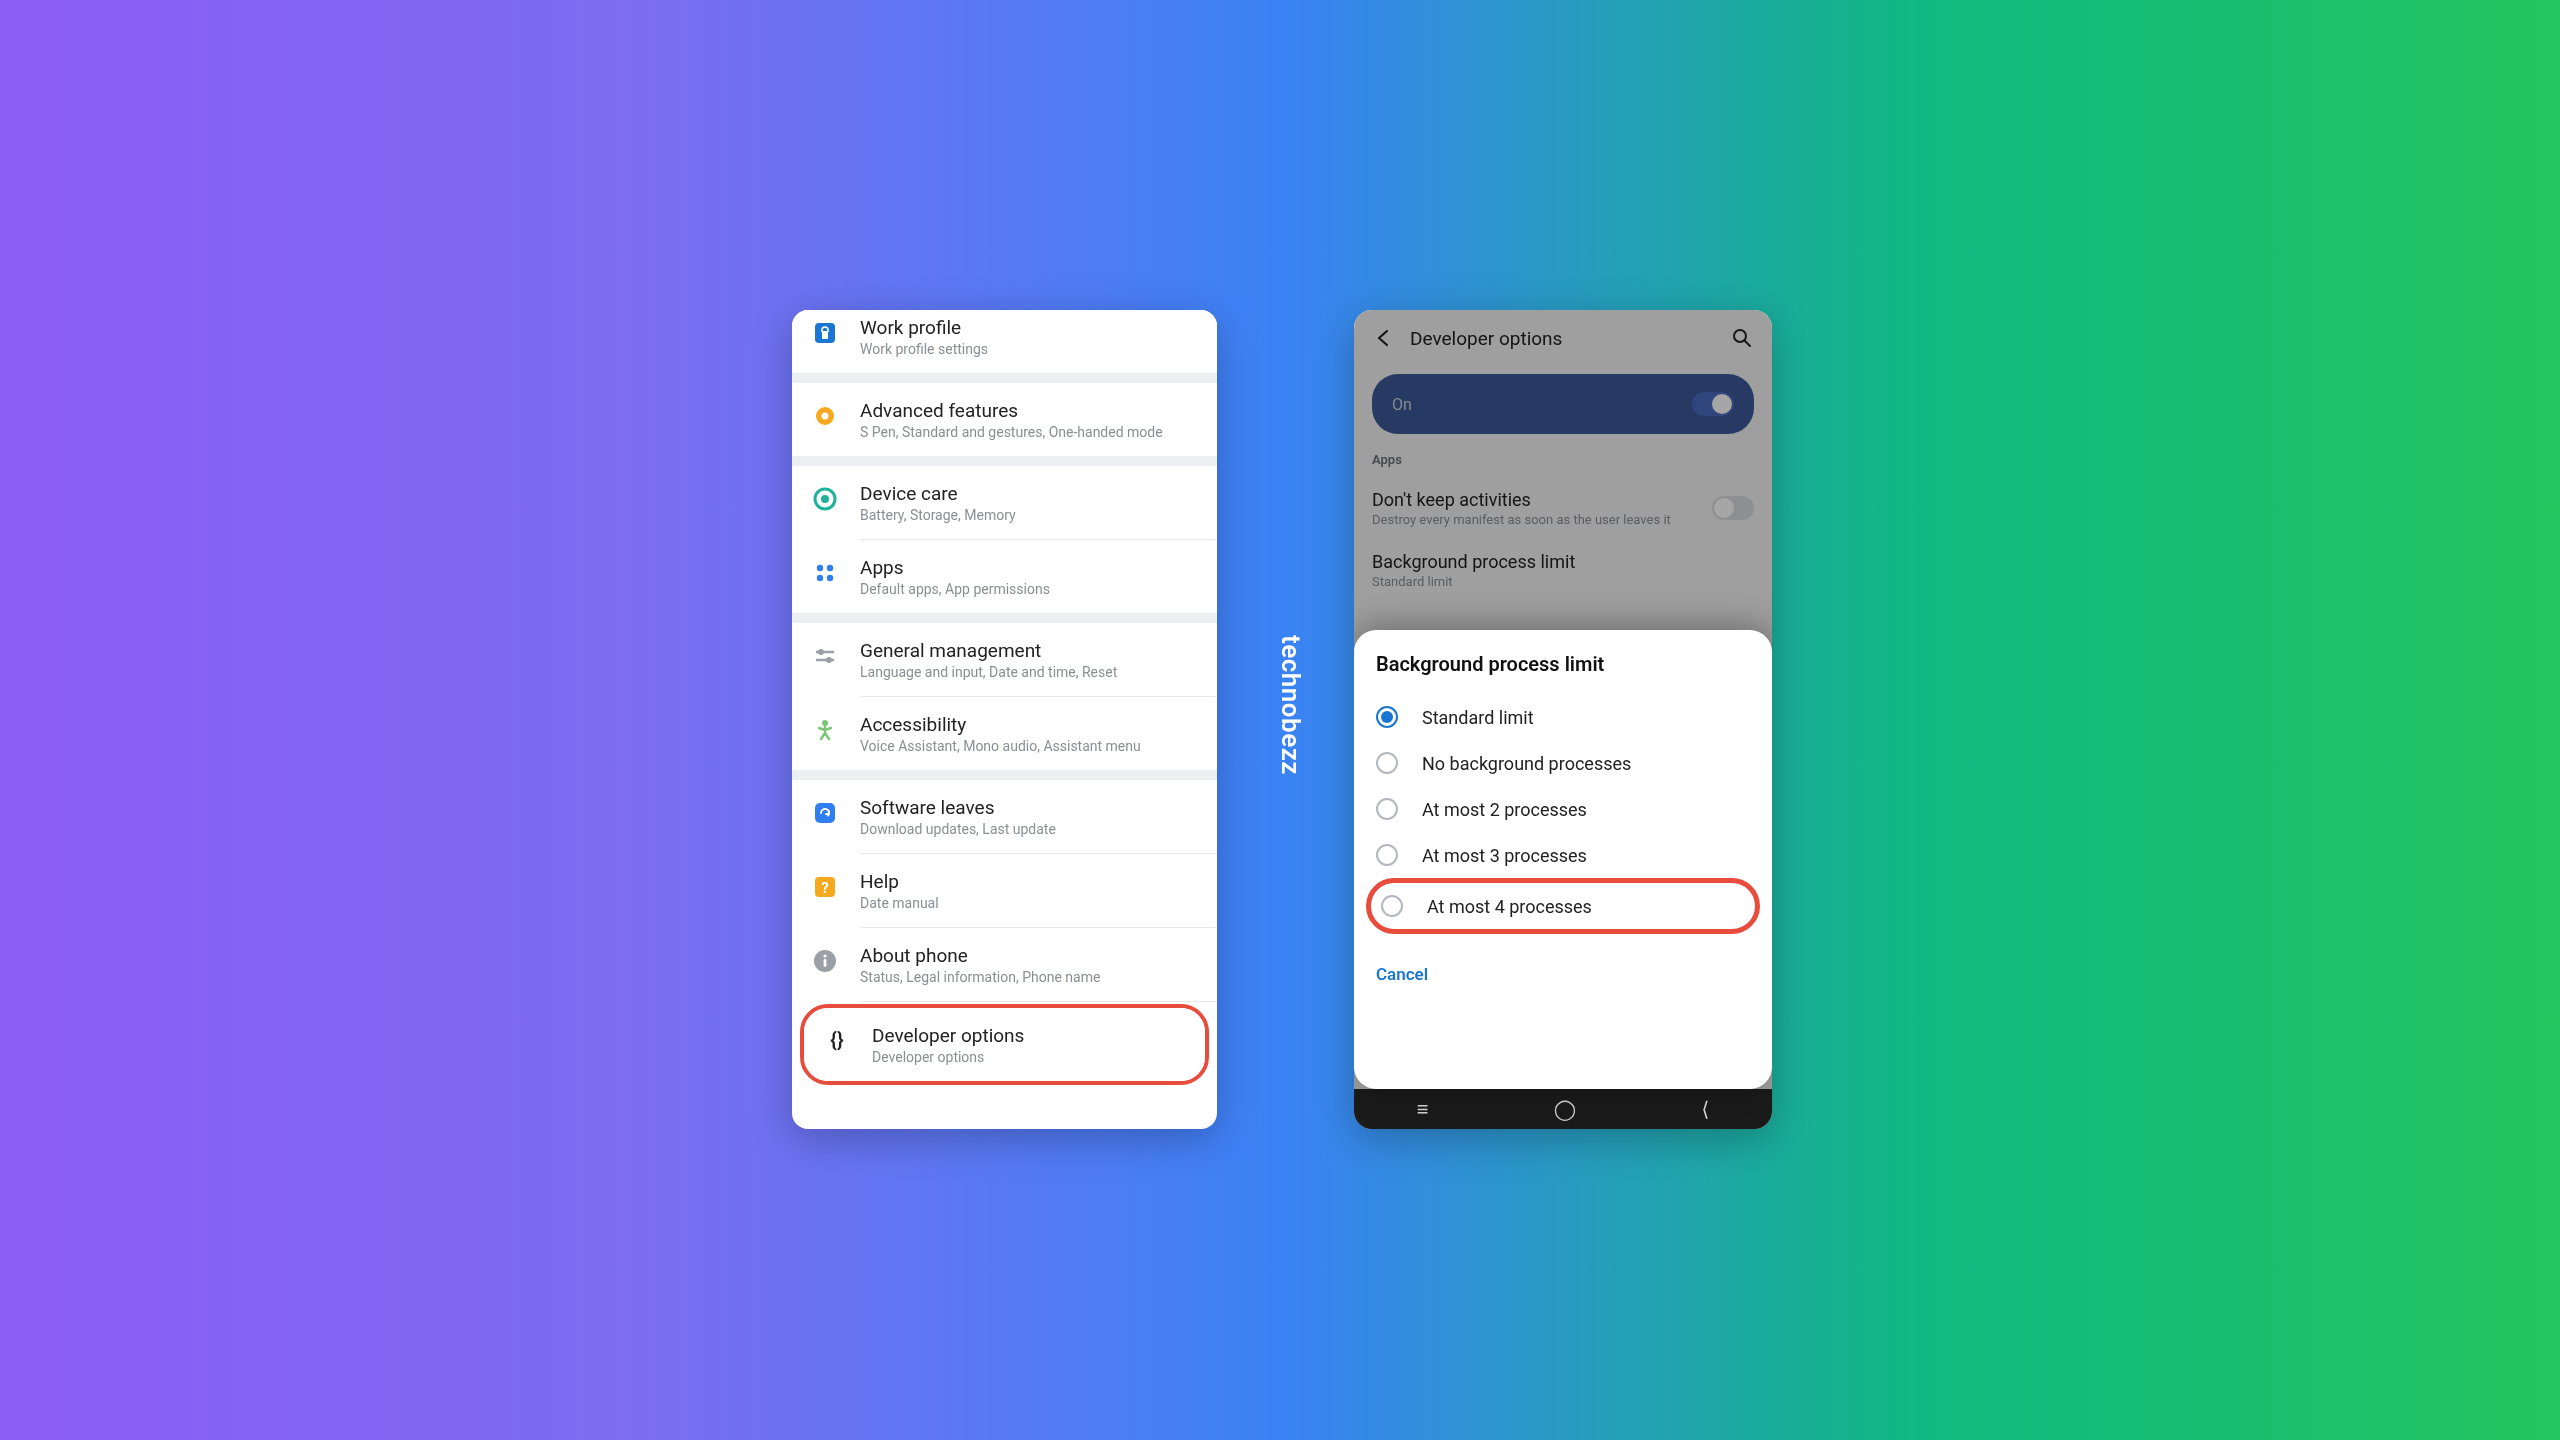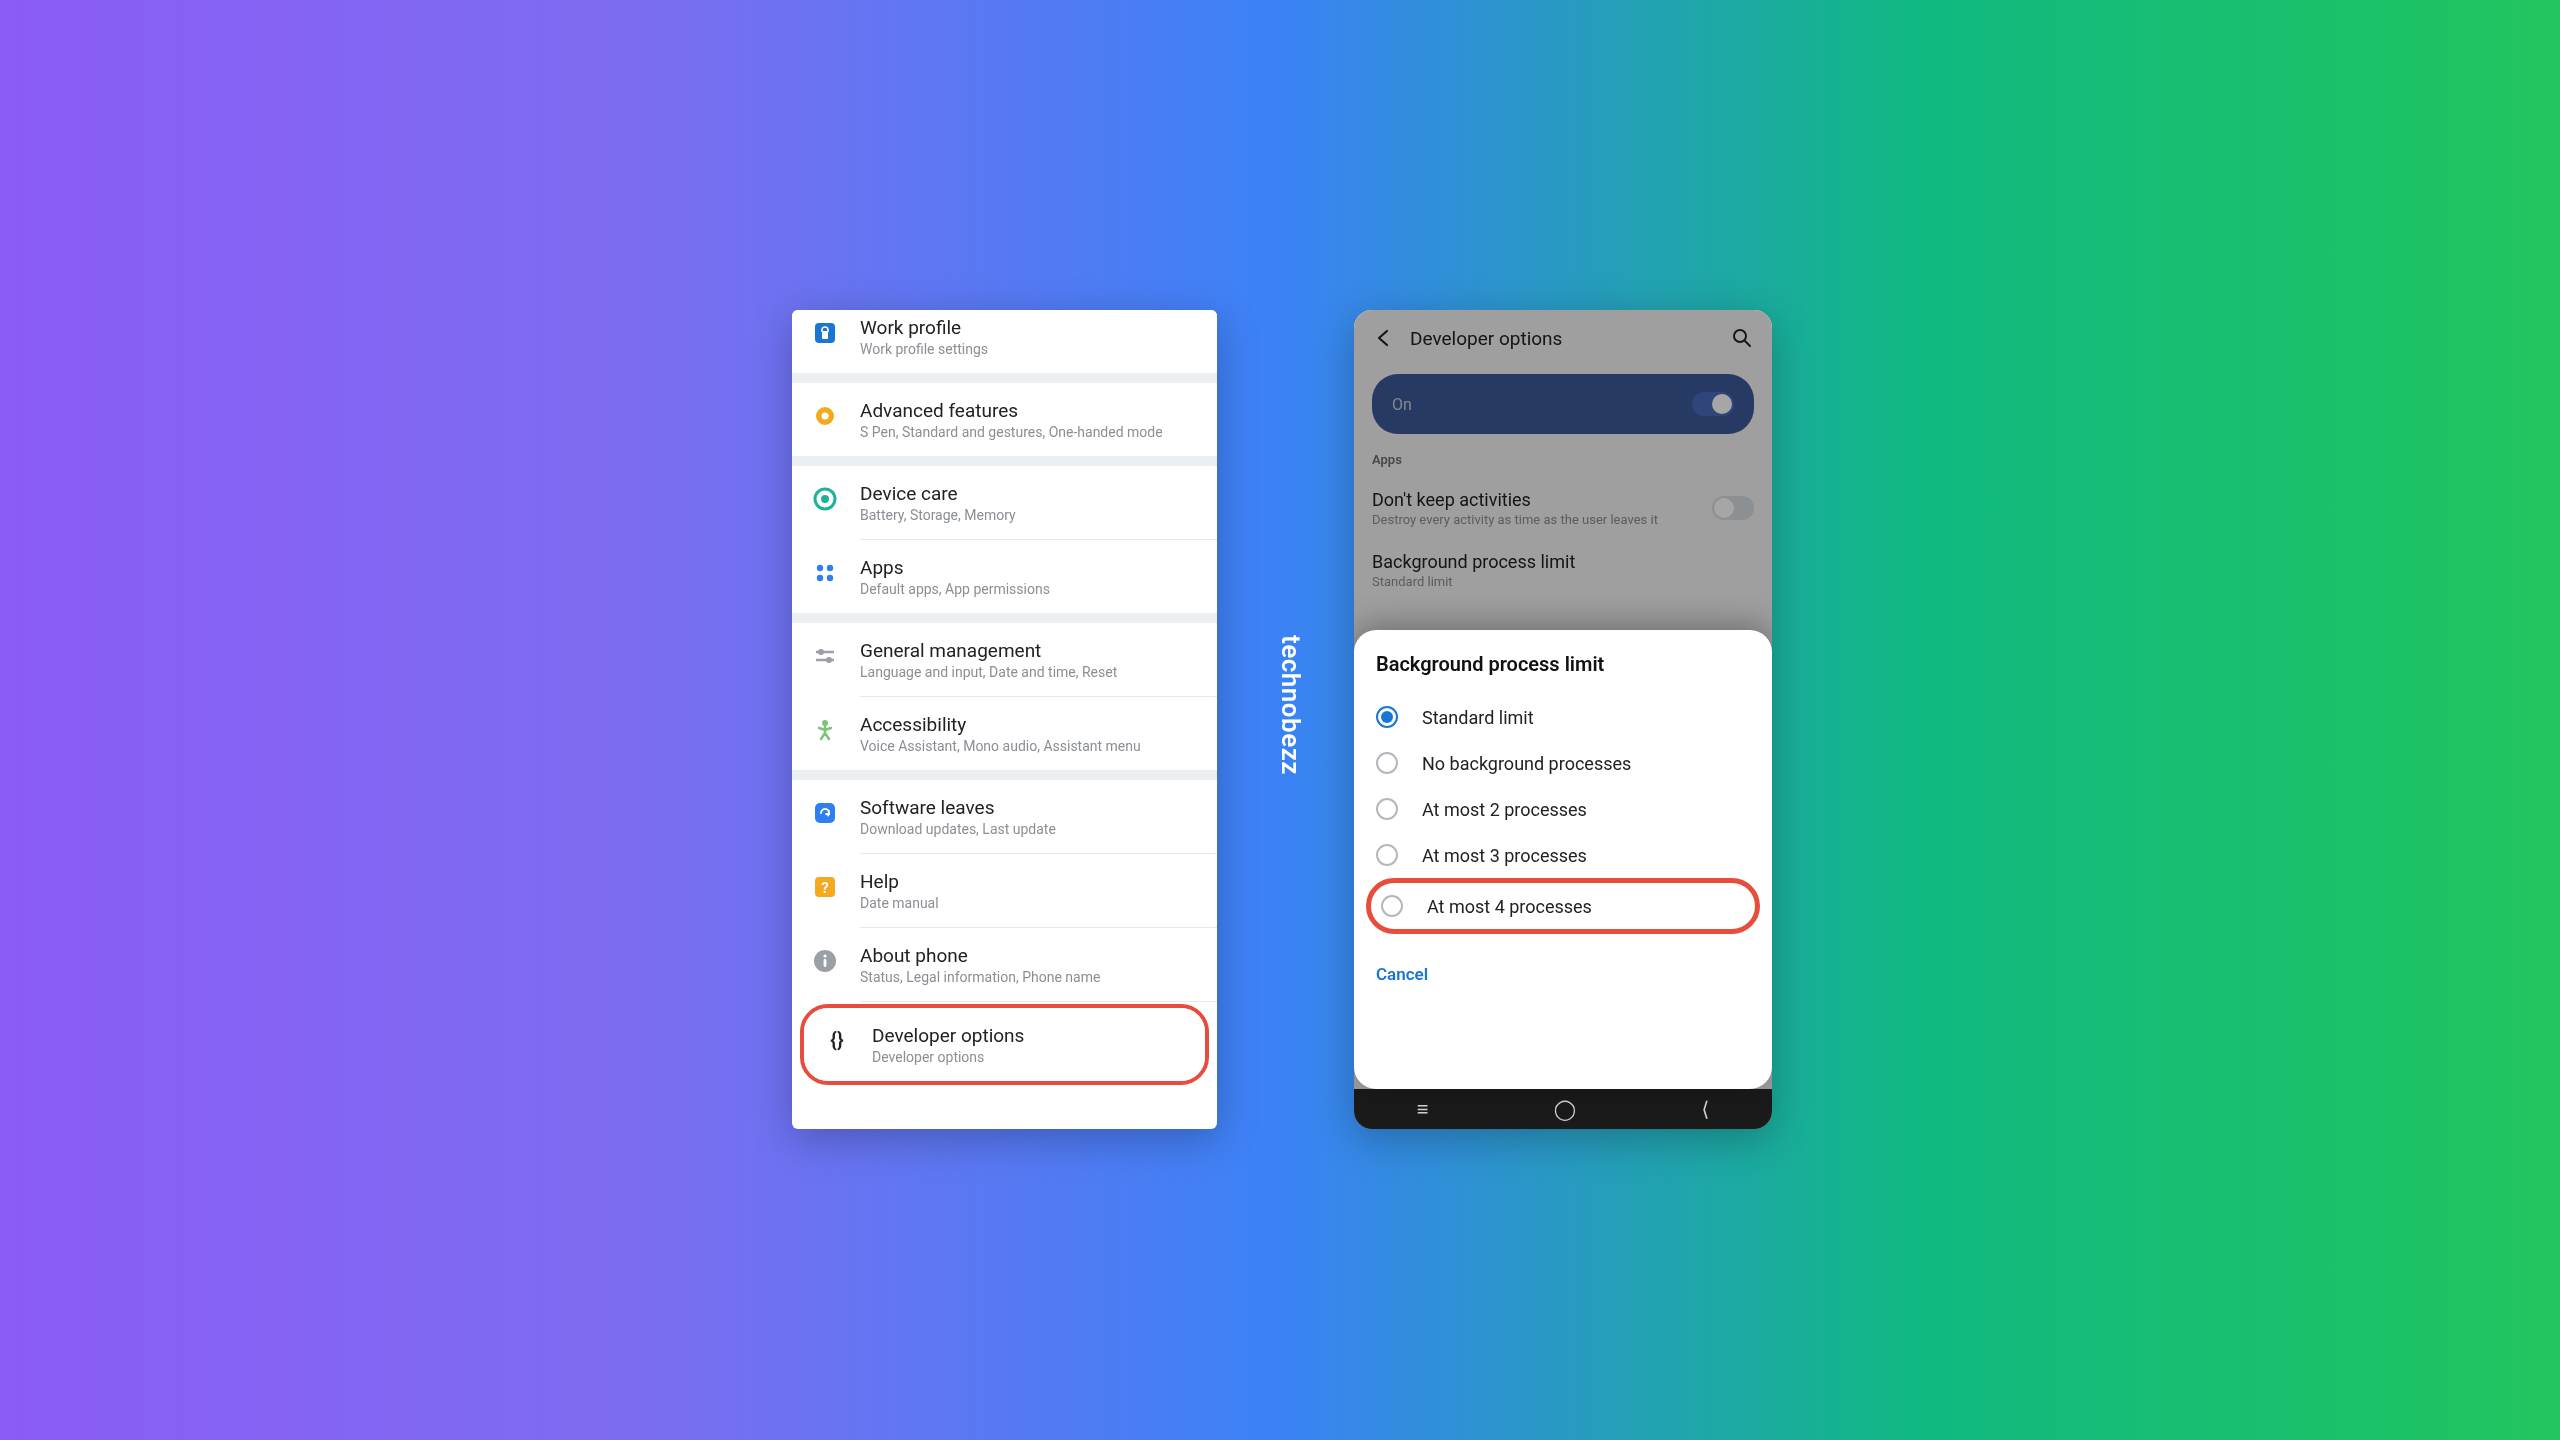--- a/index.html
+++ b/index.html
@@ -1,18 +1,18 @@
 <!DOCTYPE html>
 <html><head>
 <meta charset="utf-8">
 <style>
 *{margin:0;padding:0;box-sizing:border-box;font-family:-apple-system,BlinkMacSystemFont,'Segoe UI',Roboto,sans-serif}
 body{width:2560px;height:1440px;background:linear-gradient(90deg,#8b5cf6 0%,#7c6df0 25%,#3b82f6 50%,#10b981 75%,#22c55e 100%);position:relative;overflow:hidden}
 .stage{width:1467px;height:819px;position:absolute;left:546px;top:310px}
-.phone-left{position:absolute;left:246px;top:0;width:425px;height:819px;background:#fff;border-radius:6px;overflow:hidden;box-shadow:0 10px 40px rgba(0,0,0,.25)}
+.phone-left{position:absolute;left:246px;top:0;width:425px;height:819px;background:#fff;border-radius:16px;overflow:hidden;box-shadow:0 10px 40px rgba(0,0,0,.25)}
 .phone-right{position:absolute;left:808px;top:0;width:418px;height:819px;background:#f5f5f5;border-radius:18px;overflow:hidden;box-shadow:0 10px 40px rgba(0,0,0,.25)}
 .watermark{position:absolute;left:730px;top:325px;writing-mode:vertical-rl;text-orientation:mixed;color:#fff;font-size:26px;font-weight:600;letter-spacing:.5px}
 .settings-list{width:100%}
 .sep{height:10px;background:#eceff1}
 .row{display:flex;align-items:flex-start;padding:16px 18px;background:#fff}
 .row .icon{width:30px;height:30px;display:flex;align-items:center;justify-content:center;margin-right:20px;margin-top:2px}
 .row .texts{flex:1}
 .row .title{font-size:19px;color:#222;font-weight:400;margin-bottom:2px}
 .row .sub{font-size:14px;color:#8a8f95}
 .thin{height:1px;background:#e6e8ea;margin-left:68px}
@@ -216,21 +216,21 @@
         <span>On</span>
         <div class="toggle">
             <div class="knob"></div>
           </div>
       </div>
       <div class="content-under">
         <div class="section-label">Apps</div>
         <div class="u-row">
           <div>
               <div class="ut">Don't keep activities</div>
-              <div class="us">Destroy every activity as time as the user leaves it</div>
+              <div class="us">Destroy every manifest as soon as the user leaves it</div>
             </div>
           <div class="toggle-off">
               <div class="knob"></div>
             </div>
         </div>
         <div class="u-row">
           <div>
               <div class="ut">Background process limit</div>
               <div class="us">Standard limit</div>
             </div>

